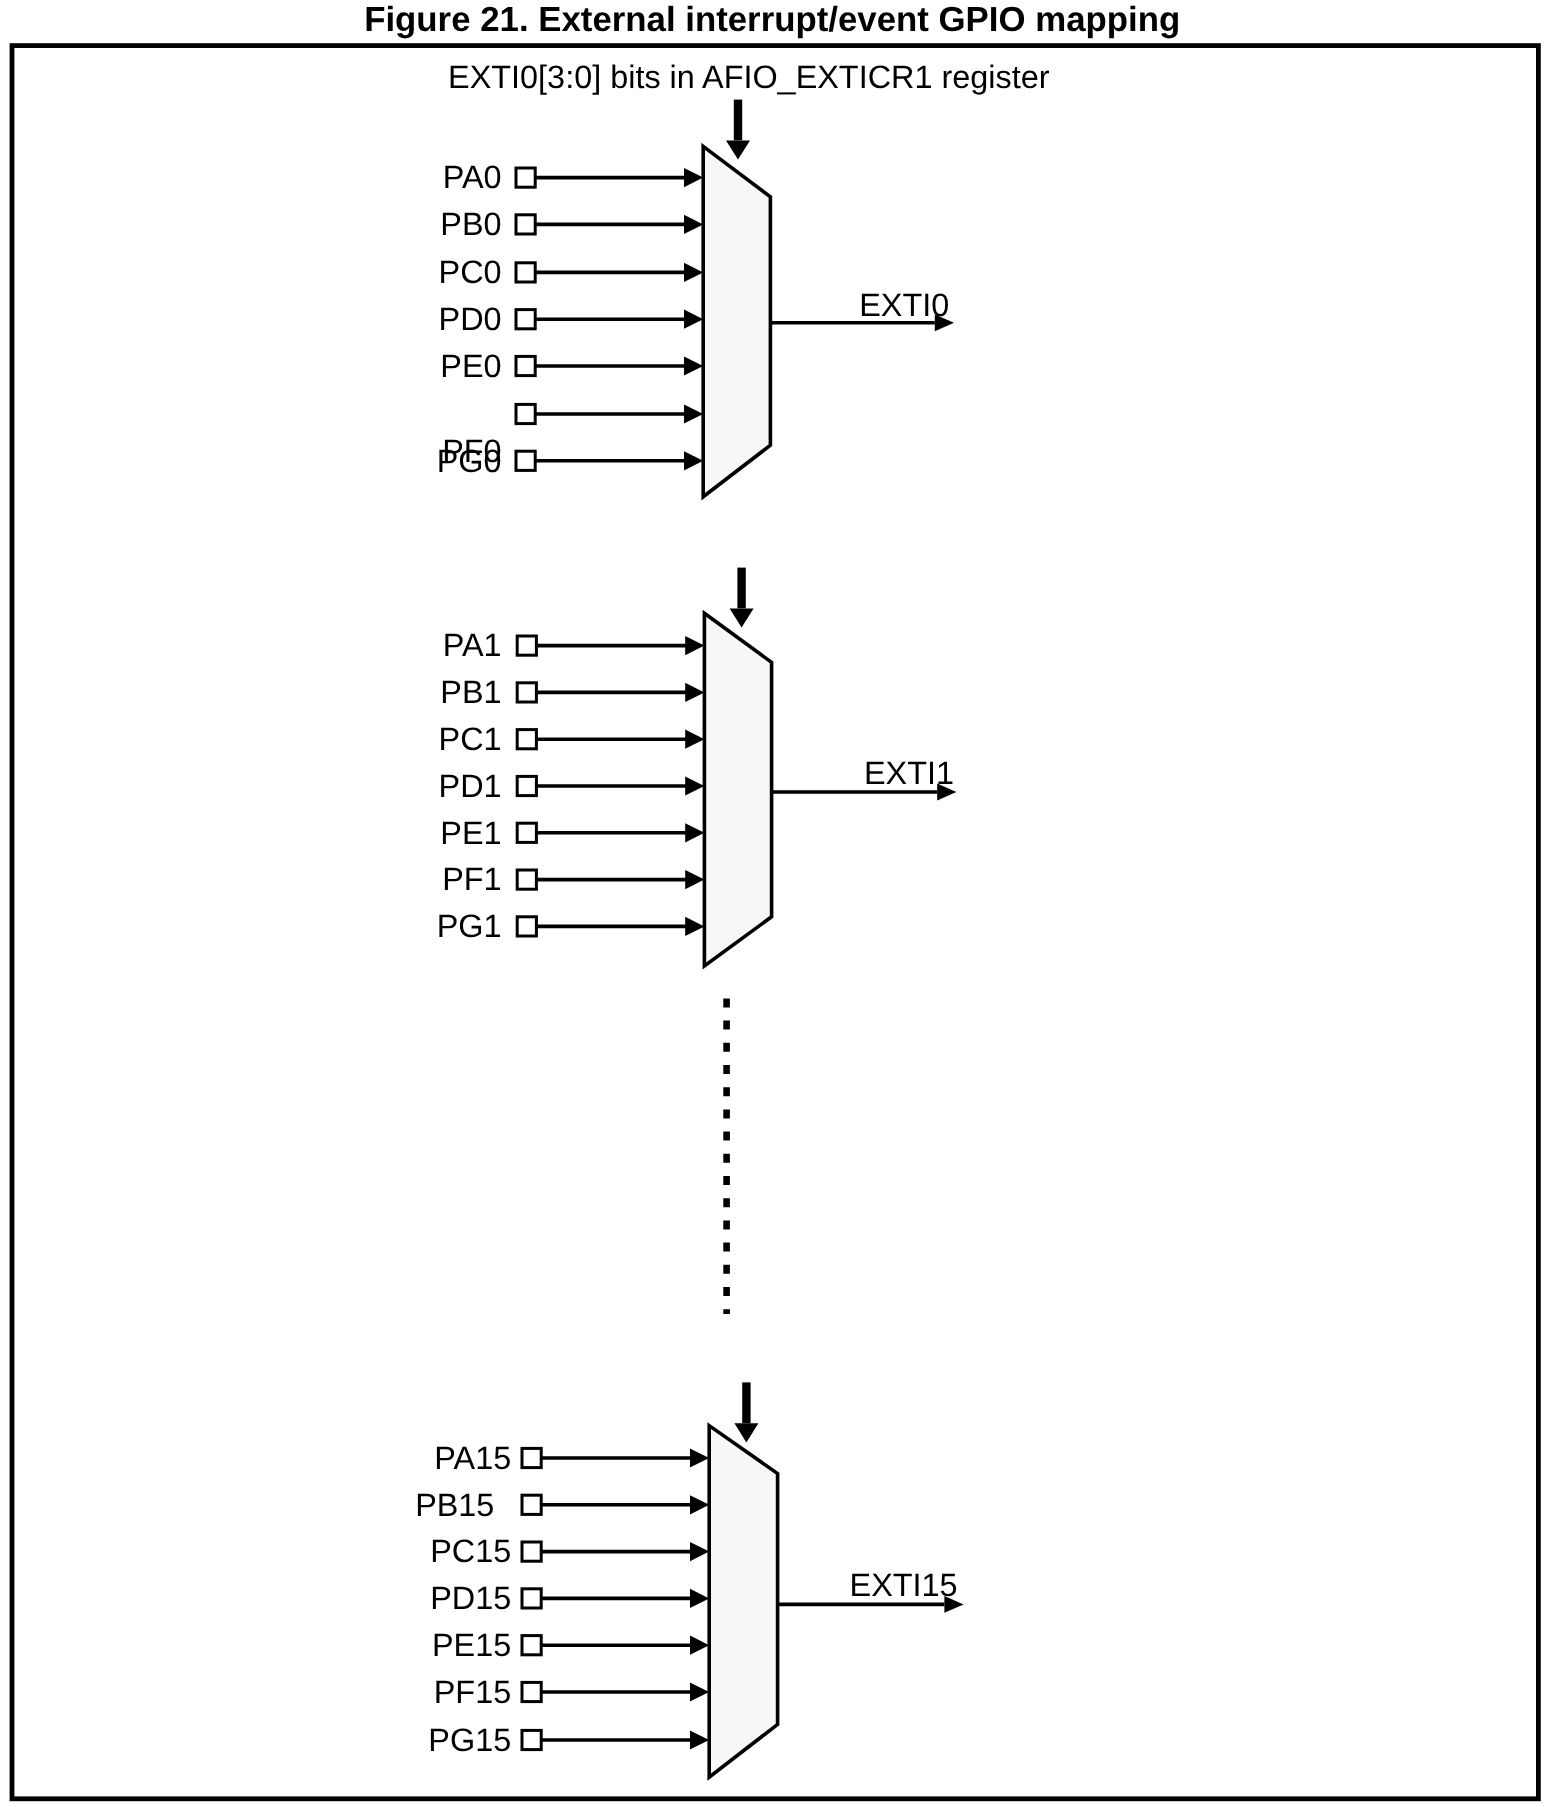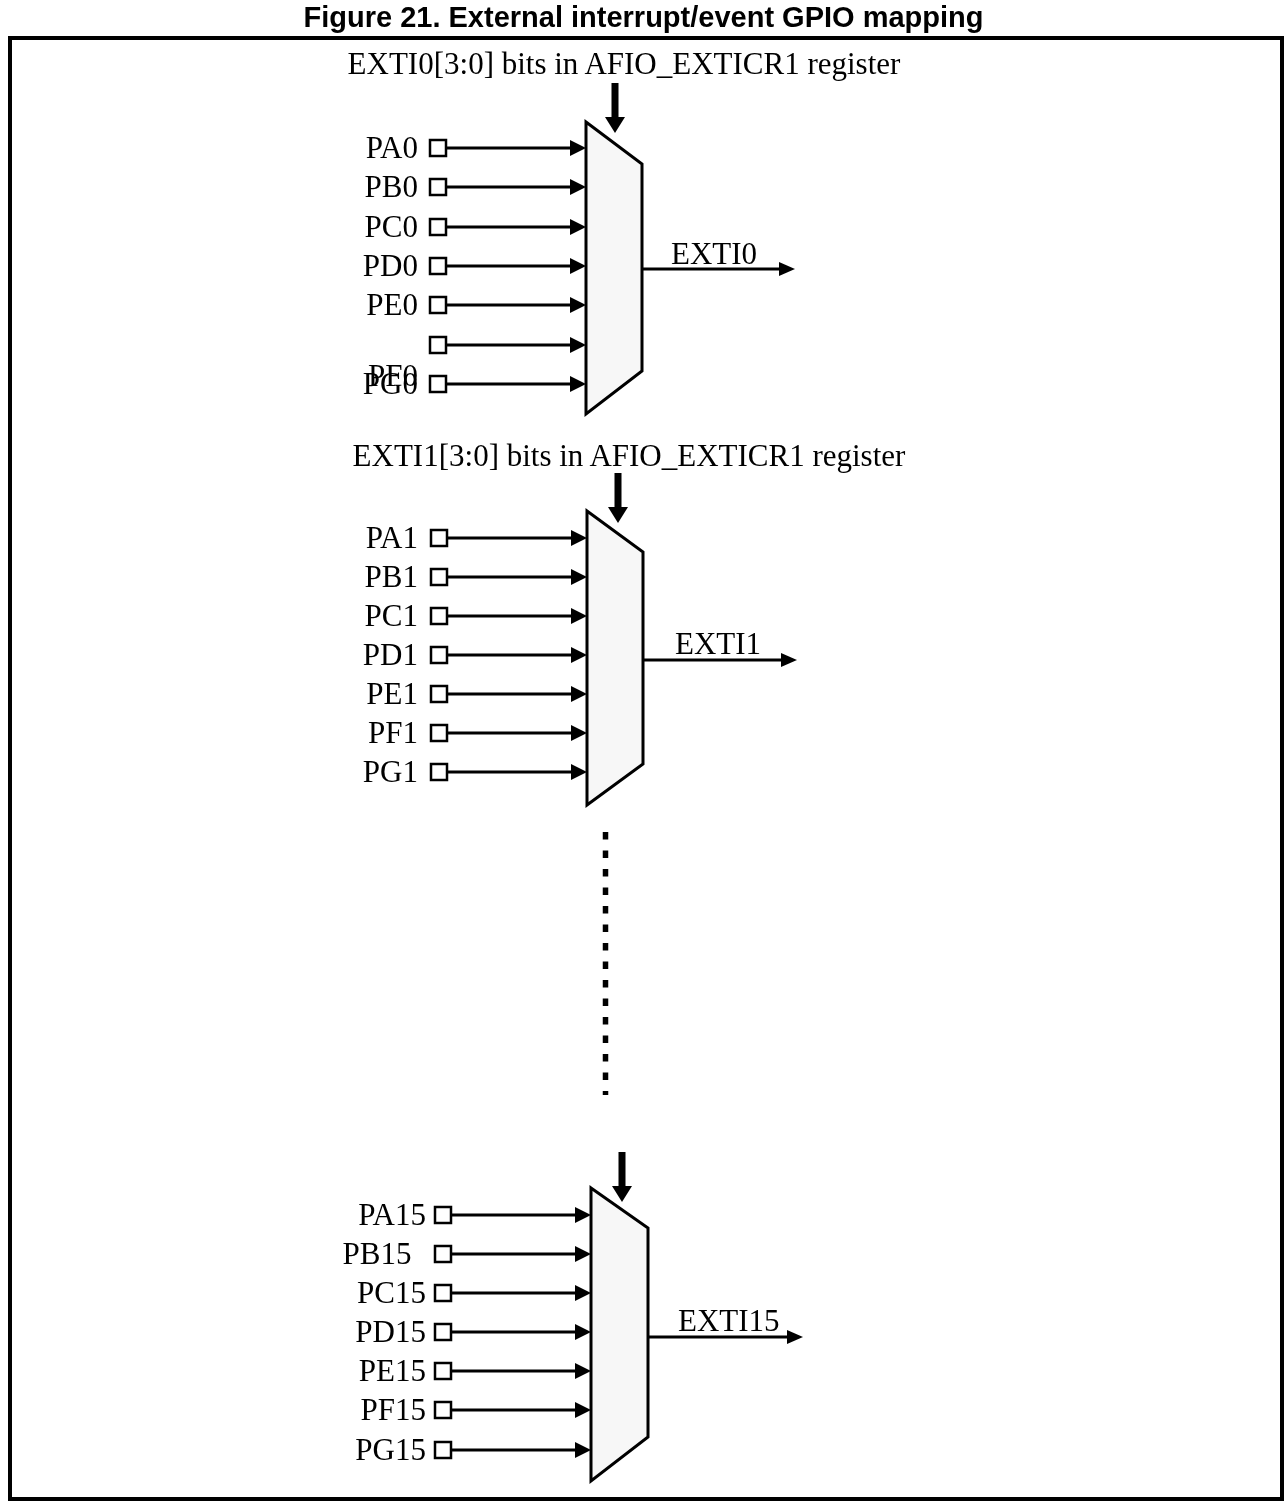--- a/index.html
+++ b/index.html
@@ -11,25 +11,25 @@
   }
   .title {
     position:absolute; top:1px; left:0; width:100%;
     text-align:center; font-weight:bold; font-size:29px; line-height:32px;
   }
   .frame {
     position:absolute; left:8px; top:36px; width:1276px; height:1465px;
     border:4px solid #000; box-sizing:border-box;
   }
   svg.art { position:absolute; left:0; top:0; }
-  .lbl { position:absolute; font-size:31px; white-space:nowrap;font-family:Liberation Serif, serif; }
+  .lbl { position:absolute; font-size:27px; white-space:nowrap; }
   .reg-lbl { width:600px; text-align:center; line-height:28px; }
   .in-lbl  { width:108px; text-align:right; line-height:30px; }
   .in-lbl.wide { width:116px; }
-  .out-lbl { width:120px; text-align:left; line-height:28px; }
+  .out-lbl { width:120px; text-align:right; line-height:28px; }
   .ink { stroke:#000000; }
   .mux { fill:#f7f7f7; stroke:#000000; stroke-width:3; }
 </style>
 </head>
 <body>
 
 <div id="page">
 
   <div class="title">Figure 21. External interrupt/event GPIO mapping</div>
 
@@ -87,40 +87,39 @@
       <use href="#port" x="435" y="1332"></use>
       <use href="#port" x="435" y="1371"></use>
       <use href="#port" x="435" y="1410"></use>
       <use href="#port" x="435" y="1450"></use>
       <line class="ink" x1="648" y1="1337" x2="787" y2="1337" stroke-width="3"></line>
       <polygon points="787,1330 787,1344 803,1337" fill="#000000"></polygon>
     </g>
   </svg>
 
   <div class="lbl reg-lbl" style="left:324px; top:50px;">EXTI0[3:0] bits in AFIO_EXTICR1 register</div>
-  <div class="lbl reg-lbl" style="left:329px; top:442px;">EXTI1[3:0] bits in AFIO_EXTICR1 register</div>
 
   <div class="lbl in-lbl" style="left:310px; top:133px;">PA0</div>
   <div class="lbl in-lbl" style="left:310px; top:172px;">PB0</div>
   <div class="lbl in-lbl" style="left:310px; top:212px;">PC0</div>
   <div class="lbl in-lbl" style="left:310px; top:251px;">PD0</div>
   <div class="lbl in-lbl" style="left:310px; top:290px;">PE0</div>
   <div class="lbl in-lbl" style="left:310px; top:330px;margin-top:31px;">PF0</div>
   <div class="lbl in-lbl" style="left:310px; top:369px;">PG0</div>
 
   <div class="lbl in-lbl" style="left:310px; top:523px;">PA1</div>
   <div class="lbl in-lbl" style="left:310px; top:562px;">PB1</div>
   <div class="lbl in-lbl" style="left:310px; top:601px;">PC1</div>
   <div class="lbl in-lbl" style="left:310px; top:640px;">PD1</div>
   <div class="lbl in-lbl" style="left:310px; top:679px;">PE1</div>
   <div class="lbl in-lbl" style="left:310px; top:718px;">PF1</div>
   <div class="lbl in-lbl" style="left:310px; top:757px;">PG1</div>
 
   <div class="lbl in-lbl wide" style="left:310px; top:1200px;">PA15</div>
-  <div class="lbl in-lbl wide" style="left:319px; top:1239px;text-align:center;">PB15</div>
+  <div class="lbl in-lbl wide" style="left:296px; top:1239px;">PB15</div>
   <div class="lbl in-lbl wide" style="left:310px; top:1278px;">PC15</div>
   <div class="lbl in-lbl wide" style="left:310px; top:1317px;">PD15</div>
   <div class="lbl in-lbl wide" style="left:310px; top:1356px;">PE15</div>
   <div class="lbl in-lbl wide" style="left:310px; top:1395px;">PF15</div>
   <div class="lbl in-lbl wide" style="left:310px; top:1435px;">PG15</div>
 
   <div class="lbl out-lbl" style="left:671px; top:240px;">EXTI0</div>
   <div class="lbl out-lbl" style="left:675px; top:630px;">EXTI1</div>
   <div class="lbl out-lbl" style="left:678px; top:1307px;">EXTI15</div>
 

